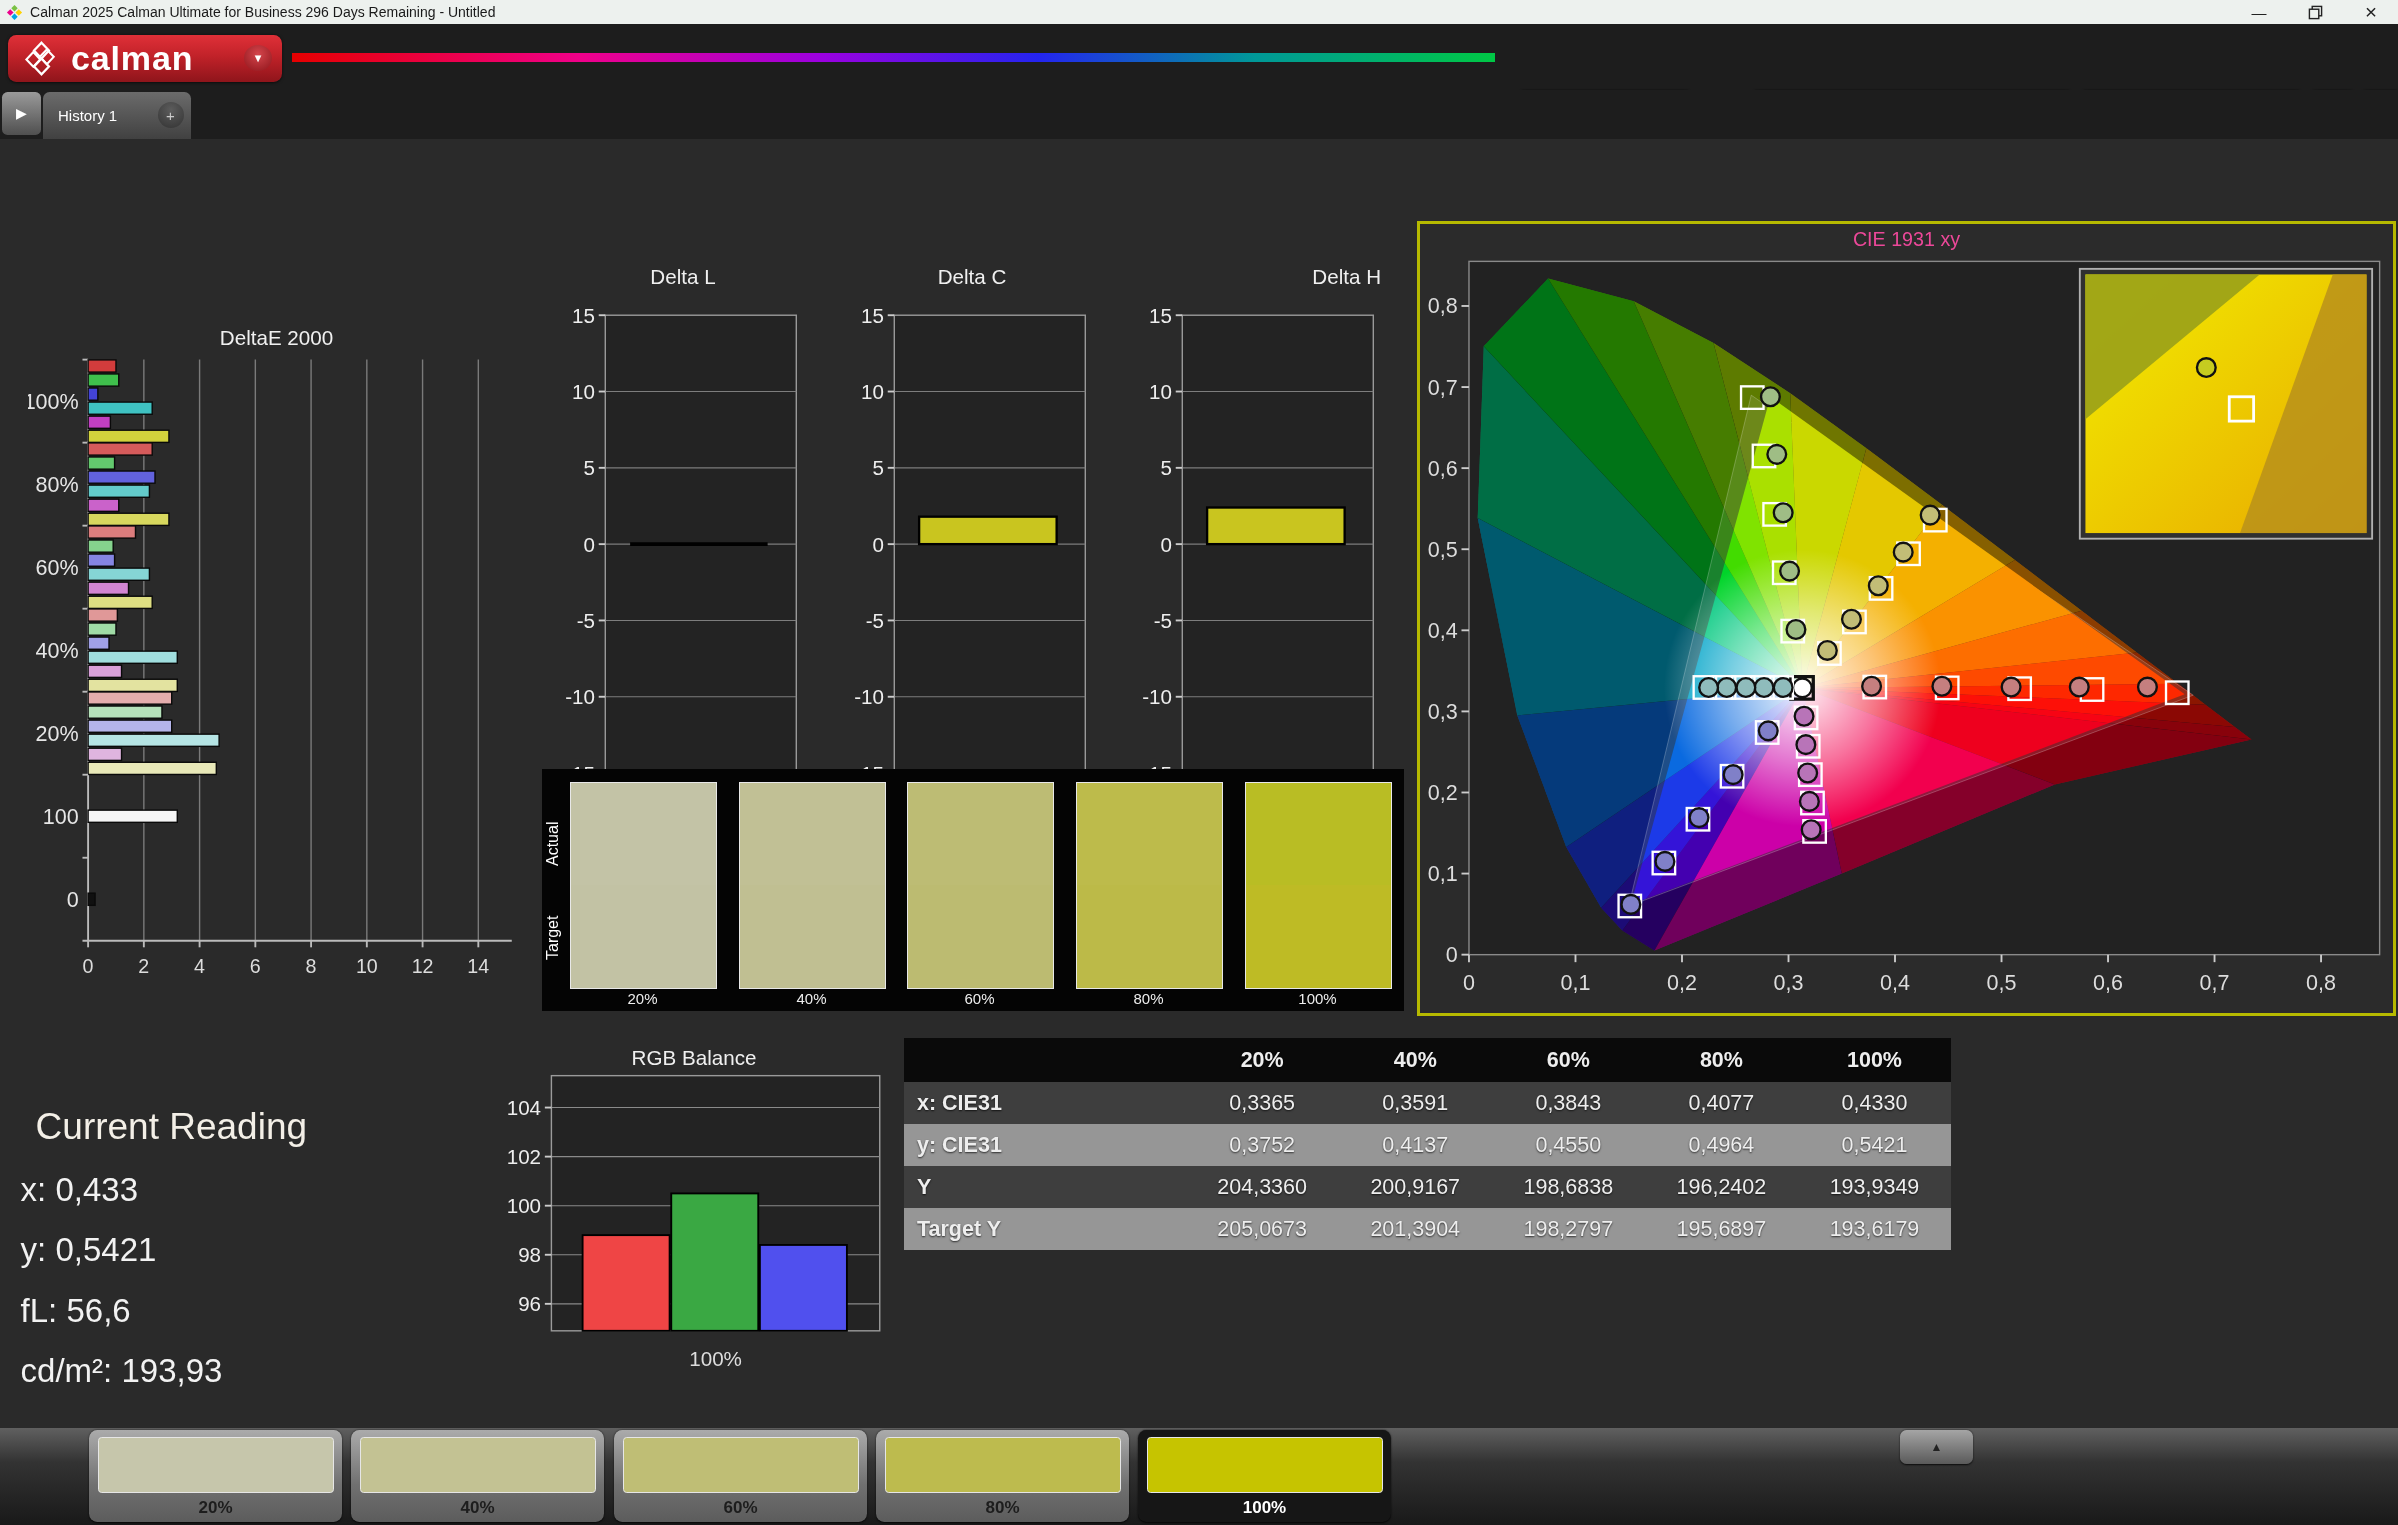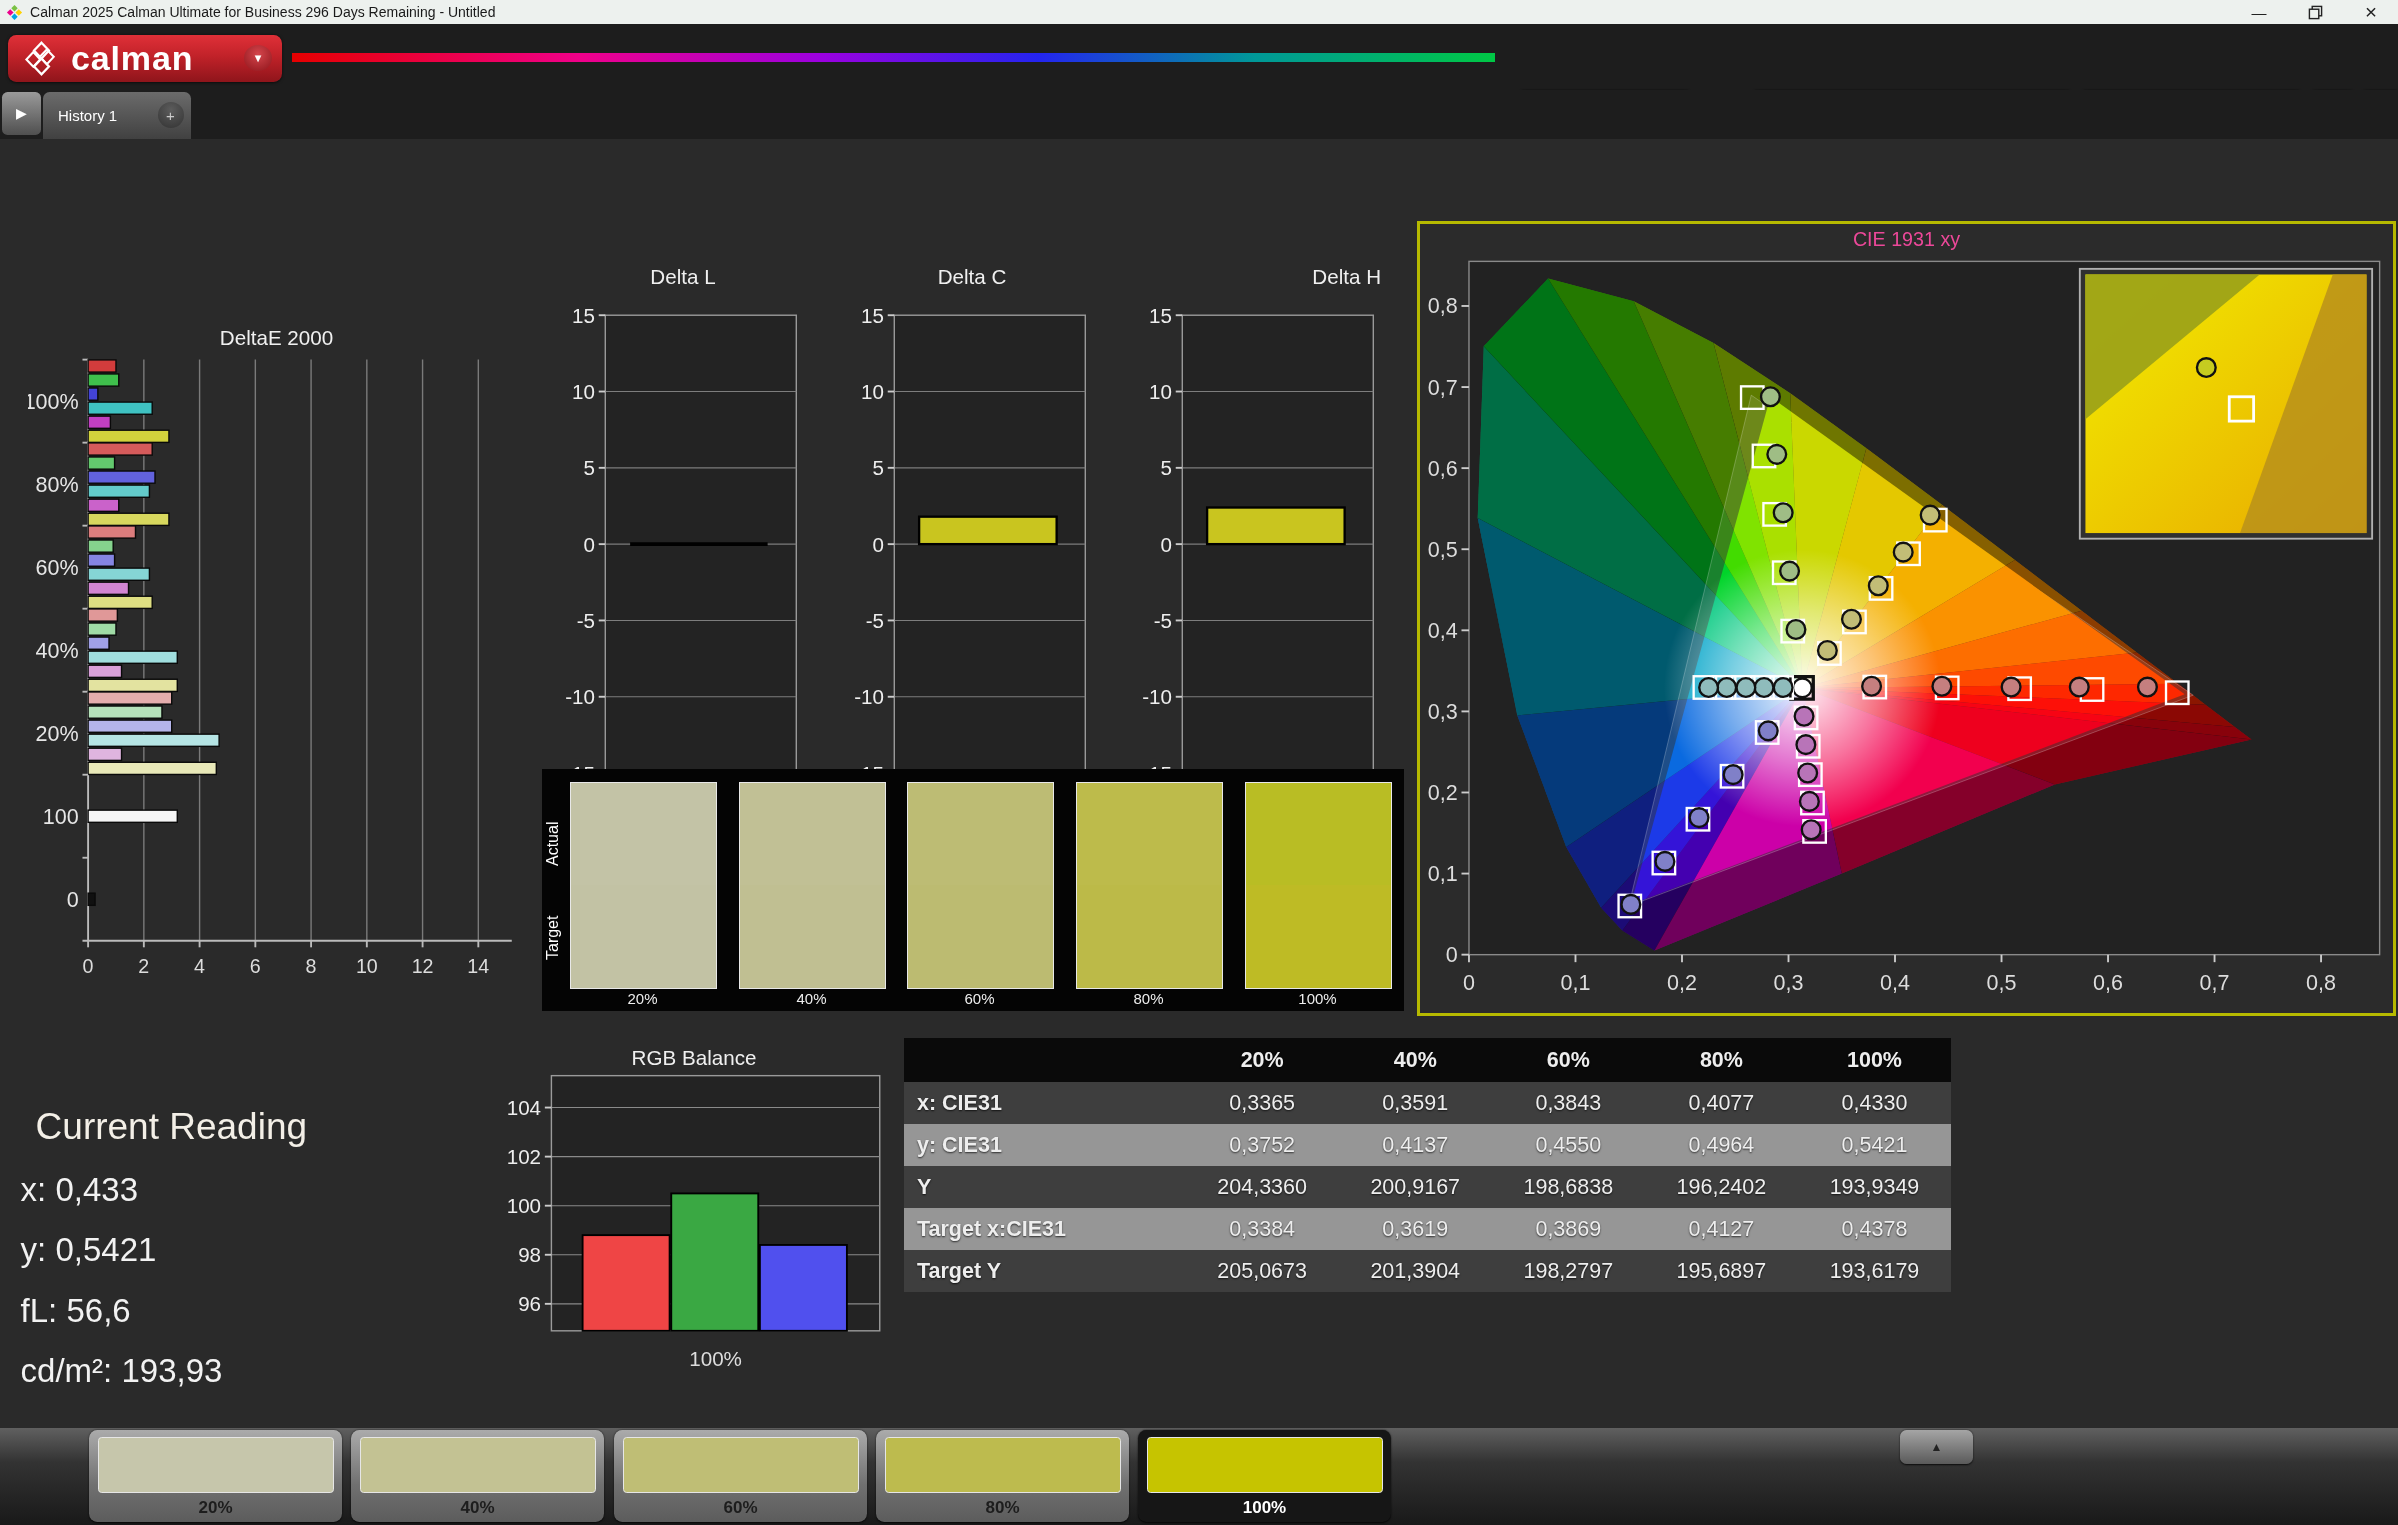--- a/index.html
+++ b/index.html
@@ -584,28 +584,20 @@
         </div>
         <div class="trow">
           <div class="lbl">Y</div>
           <div class="val">204,3360</div>
           <div class="val">200,9167</div>
           <div class="val">198,6838</div>
           <div class="val">196,2402</div>
           <div class="val">193,9349</div>
         </div>
         <div class="trow">
-          <div class="lbl">Target x:CIE31</div>
-          <div class="val">0,3384</div>
-          <div class="val">0,3619</div>
-          <div class="val">0,3869</div>
-          <div class="val">0,4127</div>
-          <div class="val">0,4378</div>
-        </div>
-        <div class="trow">
           <div class="lbl">Target Y</div>
           <div class="val">205,0673</div>
           <div class="val">201,3904</div>
           <div class="val">198,2797</div>
           <div class="val">195,6897</div>
           <div class="val">193,6179</div>
         </div>
       </div>
   </div>
 

